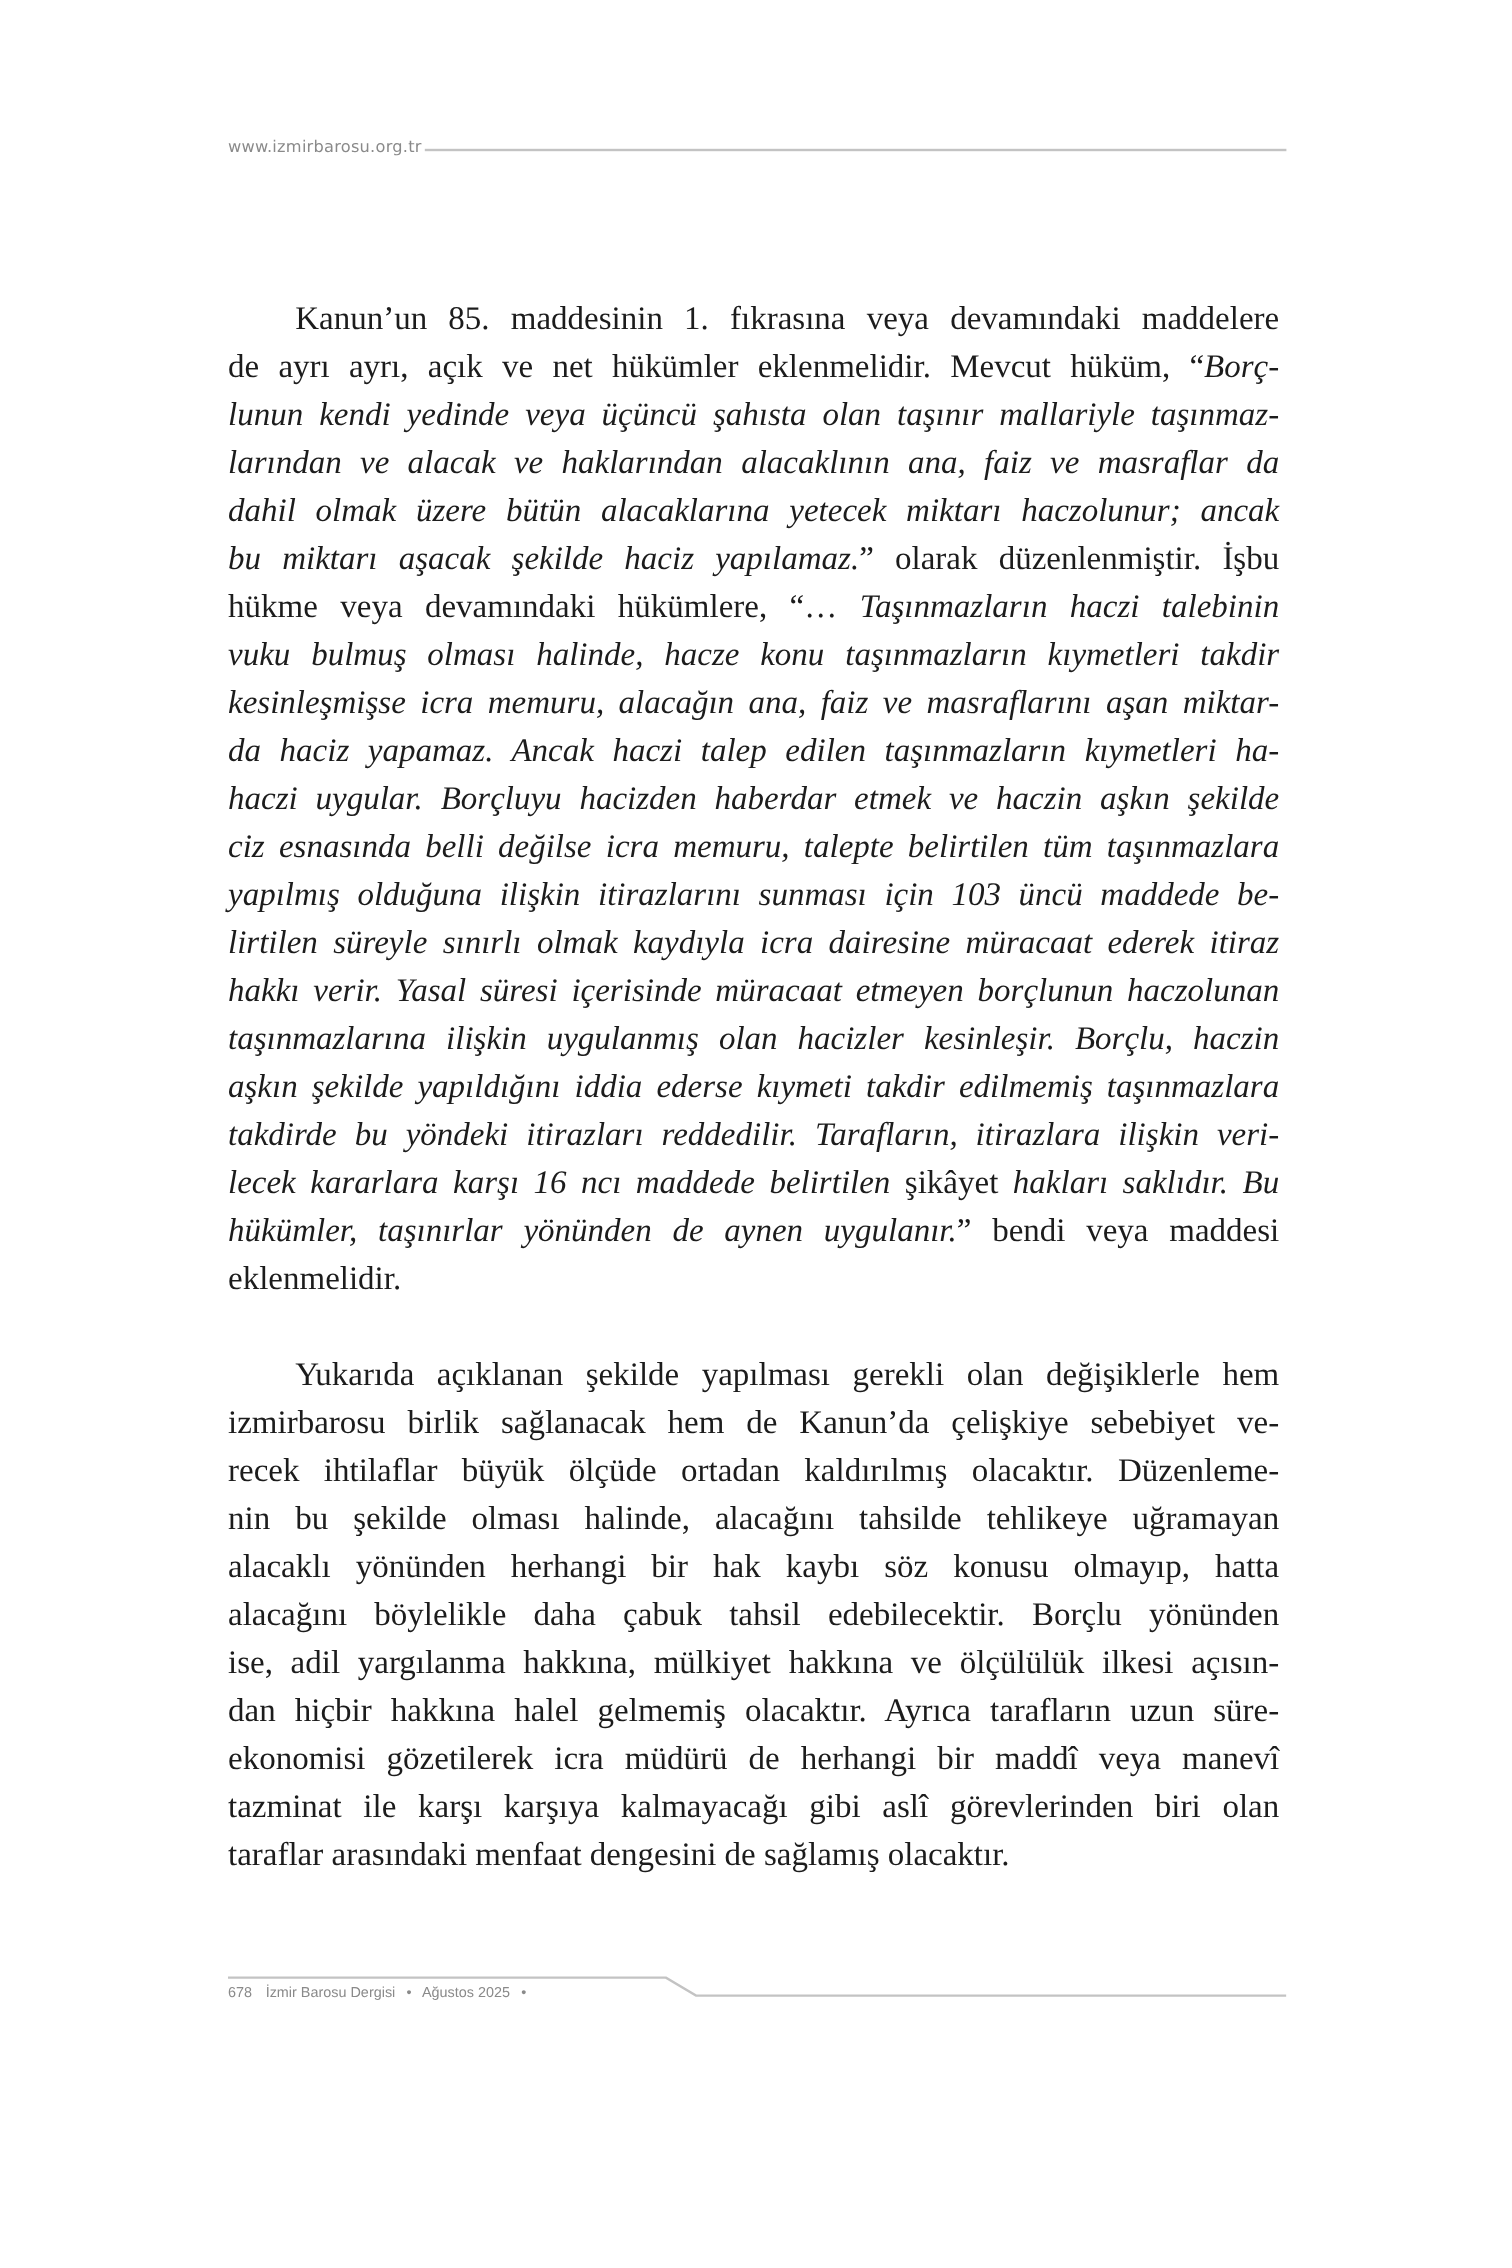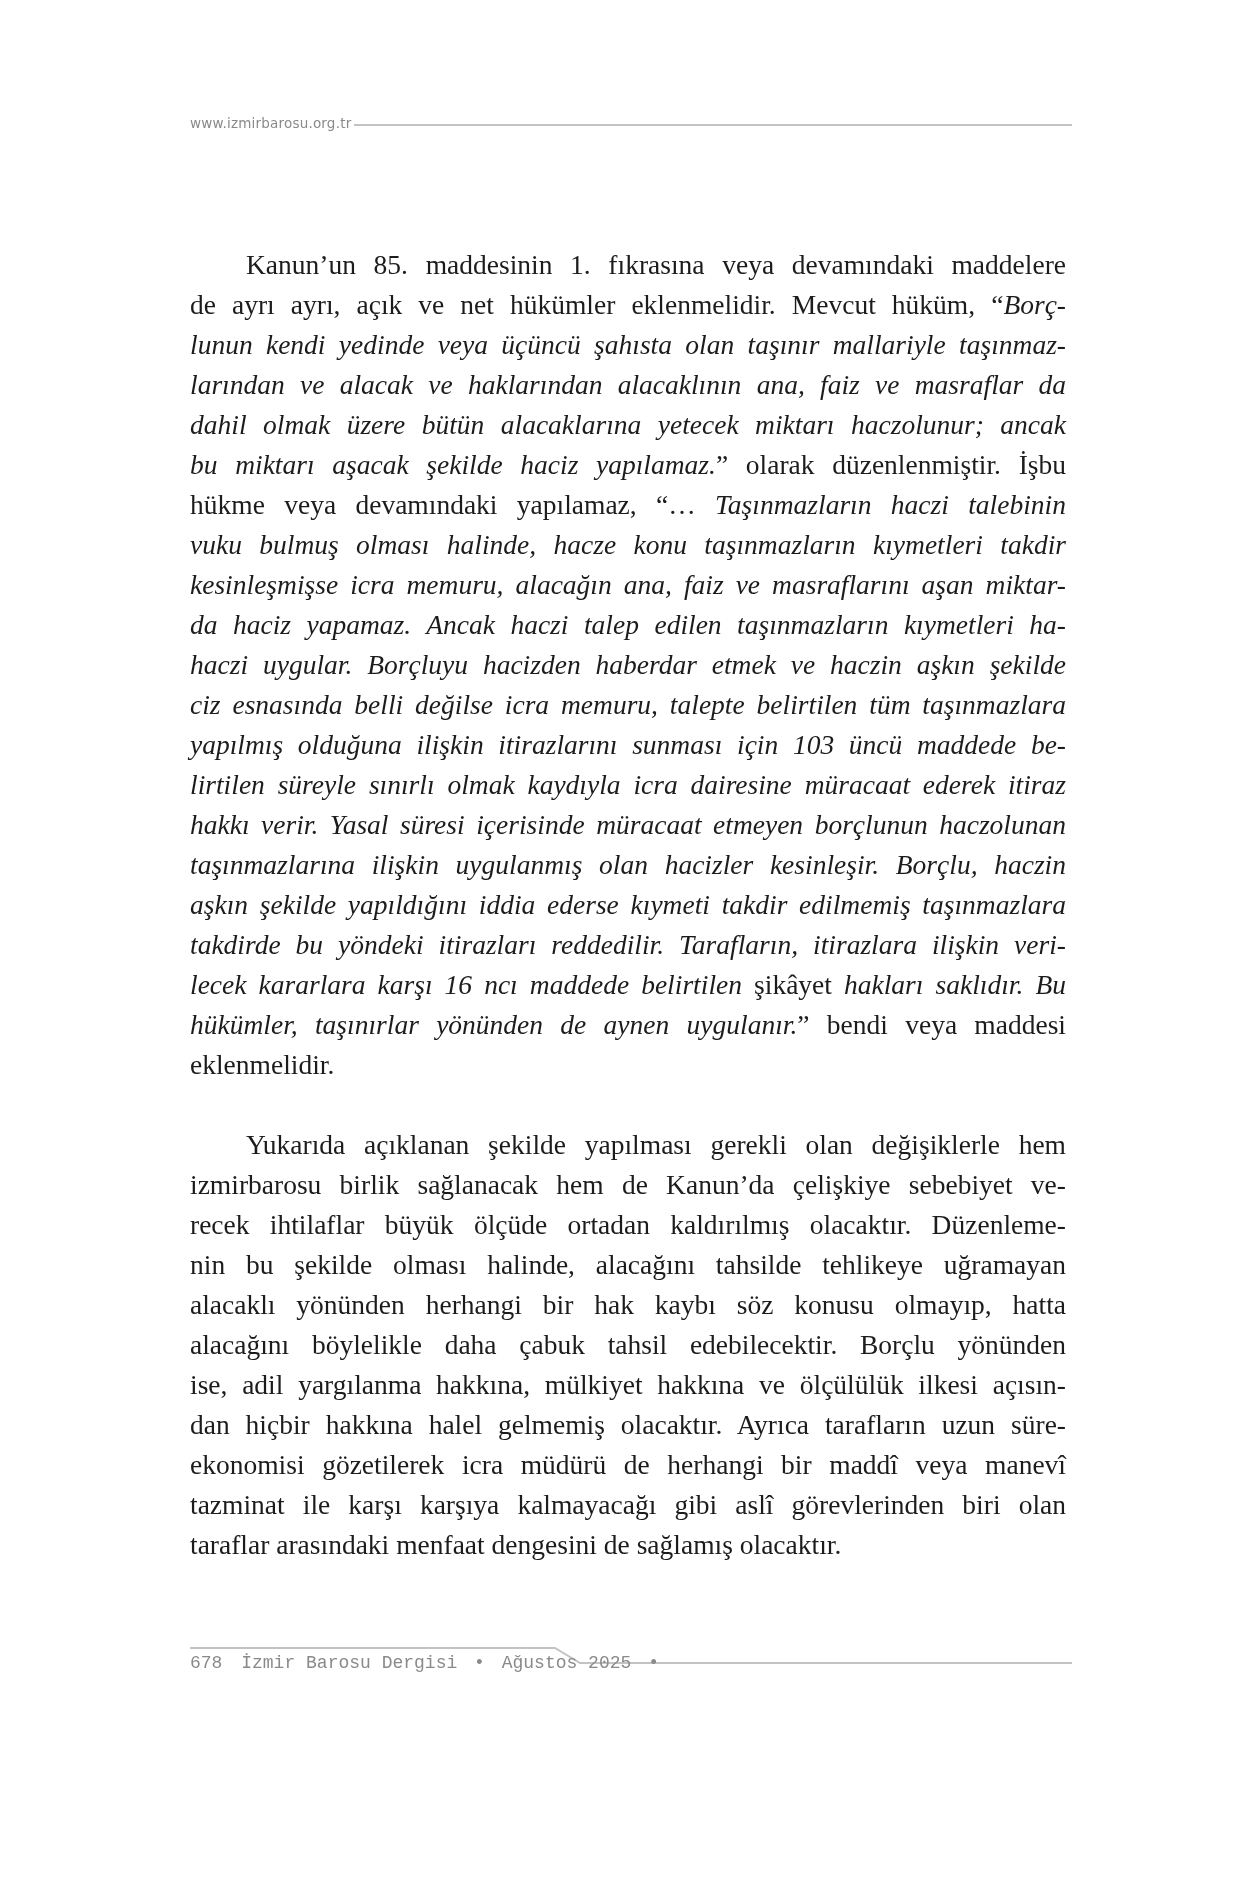--- a/index.html
+++ b/index.html
@@ -99,22 +99,22 @@
   }
   .footer svg {
     position: absolute;
     left: 0;
     top: 0;
   }
   .footer-text {
     position: absolute;
     left: 0;
     top: 12px;
-    font-family: Liberation Mono, monospace;
-    font-size: 18px;
+    font-family: Liberation Sans, sans-serif;
+    font-size: 12px;
     color: #8a8a8a;
     white-space: nowrap;
   }
   .footer-text span { margin-right: 0; }
   .footer-text .pg { margin-right: 8px; }
   .footer-text .sep { margin: 0 6px; }
 </style>
 </head>
 <body>
 
@@ -139,21 +139,21 @@
         <span class="line">
           <span class="line-inner"><span class="it">larından ve alacak ve haklarından alacaklının ana, faiz ve masraflar da</span></span>
         </span>
         <span class="line">
           <span class="line-inner"><span class="it">dahil olmak üzere bütün alacaklarına yetecek miktarı haczolunur; ancak</span></span>
         </span>
         <span class="line">
           <span class="line-inner"><span class="it">bu miktarı aşacak şekilde haciz yapılamaz.</span><span class="rm">” olarak düzenlenmiştir. İşbu</span></span>
         </span>
         <span class="line">
-          <span class="line-inner"><span class="rm">hükme veya devamındaki yapılamaz, “… </span><span class="it">Taşınmazların haczi talebinin</span></span>
+          <span class="line-inner"><span class="rm">hükme veya devamındaki hükümlere, “… </span><span class="it">Taşınmazların haczi talebinin</span></span>
         </span>
         <span class="line">
           <span class="line-inner"><span class="it">vuku bulmuş olması halinde, hacze konu taşınmazların kıymetleri takdir</span></span>
         </span>
         <span class="line">
           <span class="line-inner"><span class="it">kesinleşmişse icra memuru, alacağın ana, faiz ve masraflarını aşan miktar-</span></span>
         </span>
         <span class="line">
           <span class="line-inner"><span class="it">da haciz yapamaz. Ancak haczi talep edilen taşınmazların kıymetleri ha-</span></span>
         </span>

